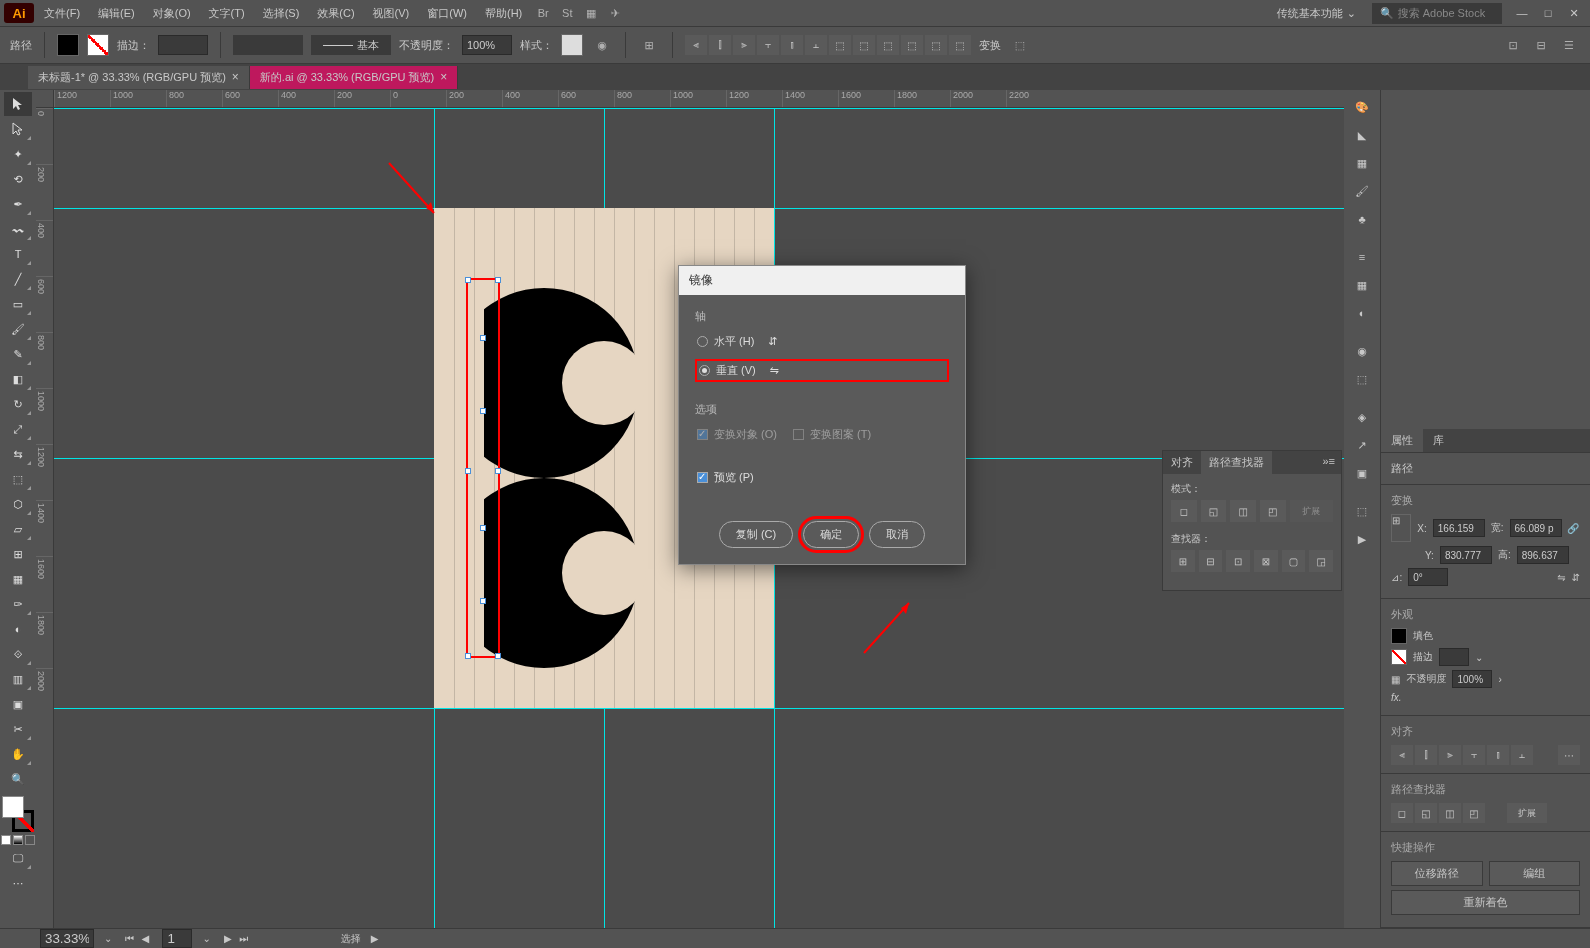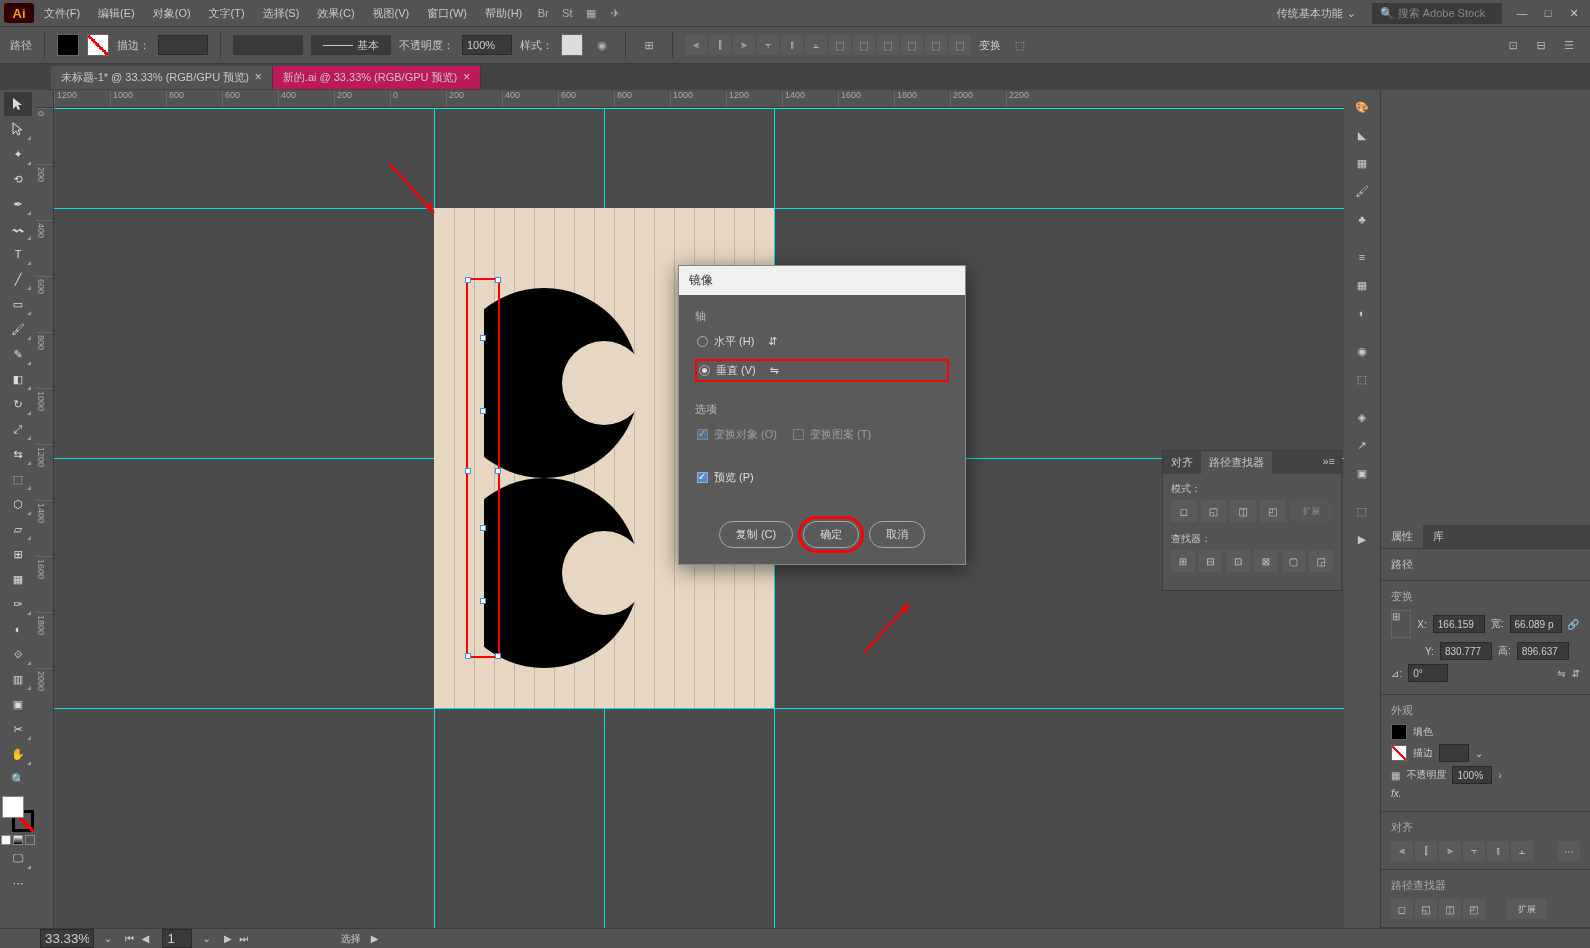--- a/index.html
+++ b/index.html
@@ -20,21 +20,21 @@
 .ctrl-label { font-size: 11px; }
 .swatch { width: 22px; height: 22px; border: 1px solid #666; }
 .swatch.black { background: #000; }
 .swatch.nostroke { background: #fff; position: relative; }
 .swatch.nostroke::after { content: ''; position: absolute; top: 0; left: 0; right: 0; bottom: 0; background: linear-gradient(45deg, transparent 45%, red 45%, red 55%, transparent 55%); }
 .ctrl-input { background: #3a3a3a; border: 1px solid #2a2a2a; color: #ccc; padding: 2px 4px; width: 50px; height: 20px; font-size: 11px; }
 .ctrl-sep { width: 1px; height: 26px; background: #3a3a3a; margin: 0 4px; }
 .ctrl-icon { width: 22px; height: 22px; display: flex; align-items: center; justify-content: center; opacity: 0.8; }
 
 
-.tabsbar { height: 26px; background: #434343; display: flex; align-items: center; padding-left: 51px; }
+.tabsbar { height: 26px; background: #434343; display: flex; align-items: center; padding-left: 28px; }
 .doc-tab { padding: 4px 10px; background: #be185d; border-right: 1px solid #3a3a3a; display: flex; align-items: center; gap: 6px; font-size: 11px; }
 .doc-tab.active { background: #535353; }
 .tab-close { font-size: 12px; cursor: pointer; }
 
 
 .main { position: absolute; top: 90px; left: 0; right: 0; bottom: 20px; display: flex; }
 .left-tools { width: 36px; background: #535353; display: flex; flex-direction: column; align-items: center; padding-top: 2px; gap: 1px; }
 .tool { width: 28px; height: 24px; display: flex; align-items: center; justify-content: center; cursor: pointer; color: #ddd; position: relative; }
 .tool.active { background: #3a3a3a; }
 .tool-corner { position: absolute; bottom: 1px; right: 1px; width: 0; height: 0; border-left: 4px solid transparent; border-bottom: 4px solid #999; }
@@ -446,20 +446,30 @@
     <div class="panel-section">
       <div class="panel-title">路径查找器</div>
       <div class="align-btns">
         <div class="align-btn">◻</div>
         <div class="align-btn">◱</div>
         <div class="align-btn">◫</div>
         <div class="align-btn">◰</div>
         <div class="align-btn" style="margin-left:20px;width:40px;font-size:9px">扩展</div>
       </div>
     </div>
+    <div class="panel-section">
+      <div class="panel-title">快捷操作</div>
+      <div class="panel-row" style="gap:6px">
+        <div class="panel-btn">位移路径</div>
+        <div class="panel-btn">编组</div>
+      </div>
+      <div class="panel-row">
+        <div class="panel-btn" style="flex:1">重新着色</div>
+      </div>
+    </div>
   </div>
 </div>
 
 <div class="pathfinder-panel">
   <div class="pf-tabs">
     <div class="pf-tab">对齐</div>
     <div class="pf-tab active">路径查找器</div>
     <div style="margin-left:auto;padding:4px 6px">»≡</div>
   </div>
   <div class="pf-body">

